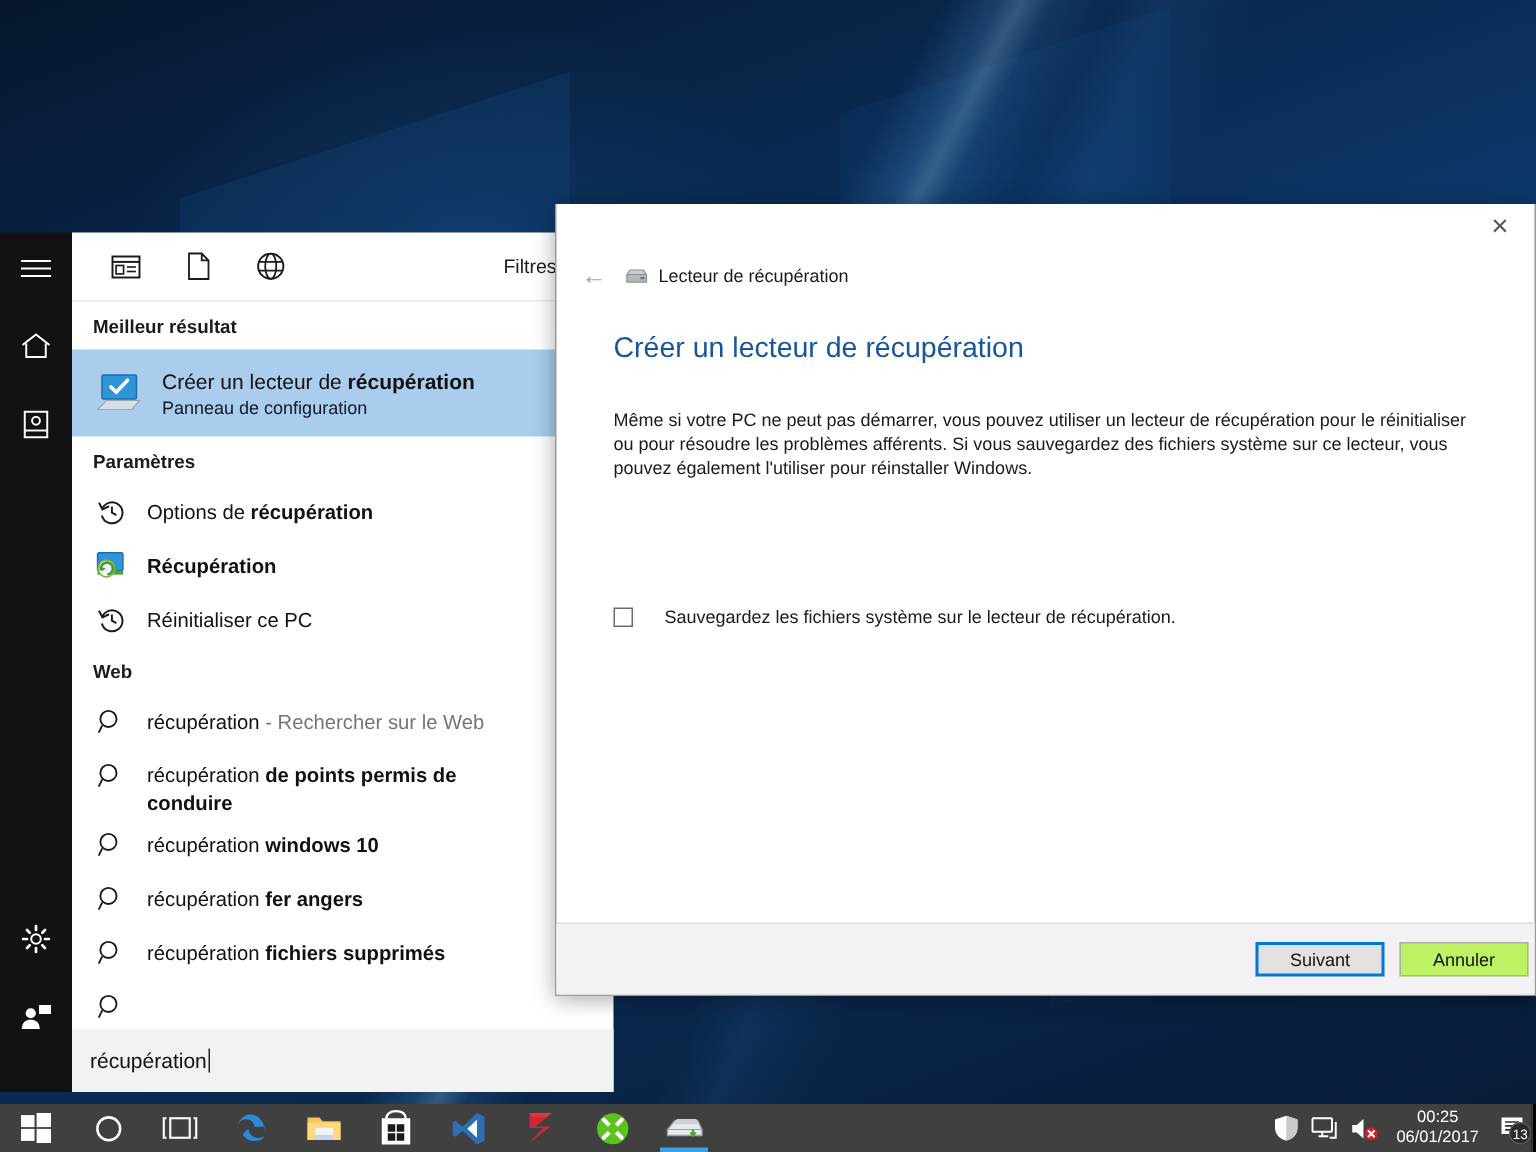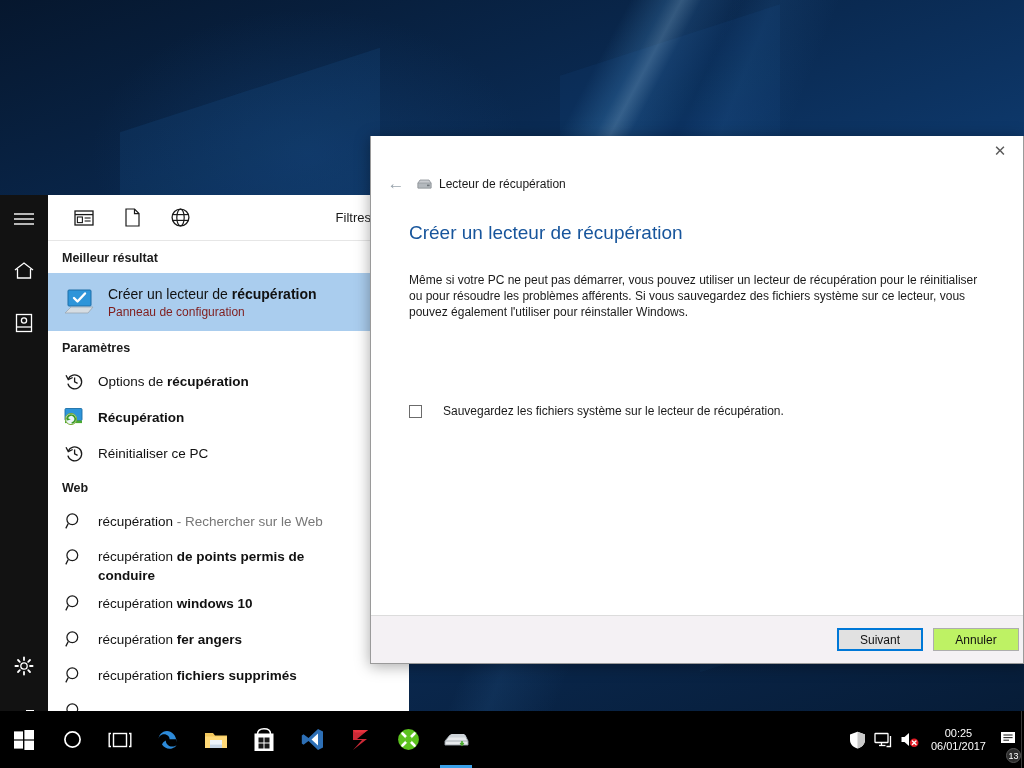--- a/index.html
+++ b/index.html
@@ -28,22 +28,22 @@
     background:
       linear-gradient(118deg, transparent 44%, rgba(84,160,220,0.22) 46.5%, rgba(150,205,245,0.30) 47.6%, rgba(70,140,205,0.16) 49%, transparent 52%),
       linear-gradient(112deg, transparent 55%, rgba(60,130,195,0.12) 58%, transparent 63%),
       radial-gradient(ellipse 420px 260px at 72% 64%, rgba(40,110,175,0.30), transparent 70%),
       radial-gradient(ellipse 300px 200px at 30% 20%, rgba(26,80,140,0.30), transparent 72%);
   }
   .wp-shard{position:absolute;background:rgba(30,95,160,0.18);transform:skewY(-18deg);}
 
   
   #taskbar{
-    position:absolute; left:0; bottom:0; width:1024px; height:57px;
-    background:#000000; display:flex; align-items:stretch; z-index:60;
+    position:absolute; left:0; bottom:0; width:1024px; height:32px;
+    background:#404040; display:flex; align-items:stretch; z-index:60;
   }
   .tb-btn{
     width:48px; display:flex; align-items:center; justify-content:center;
     position:relative; cursor:default;
   }
   .tb-btn.start{width:48px;}
   .tb-underline{
     position:absolute; bottom:0; left:8px; right:8px; height:3px; background:#3aa0e8;
   }
   .tb-spacer{flex:1;}
@@ -58,21 +58,21 @@
   #notif .badge{
     position:absolute; right:3px; bottom:5px; width:15px;height:15px;border-radius:50%;
     background:#2b2b2b; color:#fff; font-size:9px; line-height:15px; text-align:center;
     border:1px solid #555;
   }
   .tb-edge{position:absolute;right:0;top:0;bottom:0;width:3px;background:#000;border-left:1px solid #3a3a3a;}
 
   
   #startpanel{
     position:absolute; left:0; top:155px; width:409px; height:573px; z-index:40;
-    display:flex; box-shadow:0 0 0 0 rgba(0,0,0,0);margin-top:40px;
+    display:flex; box-shadow:0 0 0 0 rgba(0,0,0,0);
   }
   #rail{
     width:48px; background:#121212; position:relative; flex:0 0 48px;
   }
   .rail-ico{
     width:48px;height:48px;display:flex;align-items:center;justify-content:center;
   }
   #rail .top{position:absolute;top:0;left:0;}
   #rail .r2{position:absolute;top:52px;left:0;}
   #rail .r3{position:absolute;top:104px;left:0;}
@@ -102,21 +102,21 @@
   }
   .res-row .ico{width:24px;flex:0 0 24px;display:flex;align-items:center;justify-content:center;}
   .res-row .txt{font-size:13.5px;color:#111;}
   .res-row .txt b{font-weight:bold;}
   .best{
     background:#aacdee; min-height:58px; align-items:center; padding:6px 10px 6px 14px;
   }
   .best .ico{width:34px;flex:0 0 34px;}
   .best .t1{font-size:14px;color:#111;line-height:18px;}
   .best .t1 b{font-weight:bold;}
-  .best .t2{font-size:12px;color:#7f1d1d;line-height:16px;margin-top:1px;}
+  .best .t2{font-size:12px;color:#0f172a;line-height:16px;margin-top:1px;}
   .res-row.tall{min-height:46px;align-items:flex-start;padding-top:8px;}
   .res-row.tall .ico{margin-top:1px;}
   .res-row.tall .txt{line-height:19px;max-width:235px;}
   .web-sub{color:#767676;}
   #searchbox{
     height:42px; flex:0 0 42px; background:#f2f2f2; display:flex;align-items:center;
     padding-left:12px; position:relative;
   }
   #searchbox .val{font-size:14px;color:#111;}
   .caret{display:inline-block;width:1px;height:16px;background:#222;vertical-align:-3px;margin-left:1px;}

